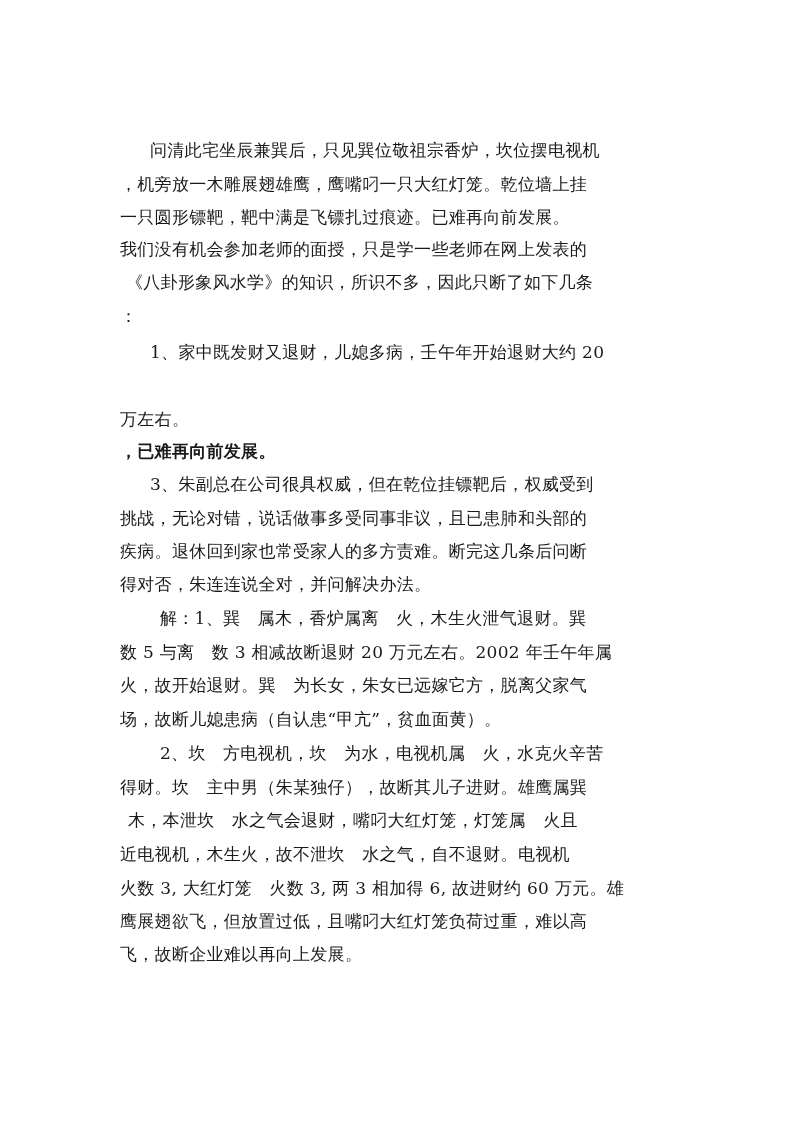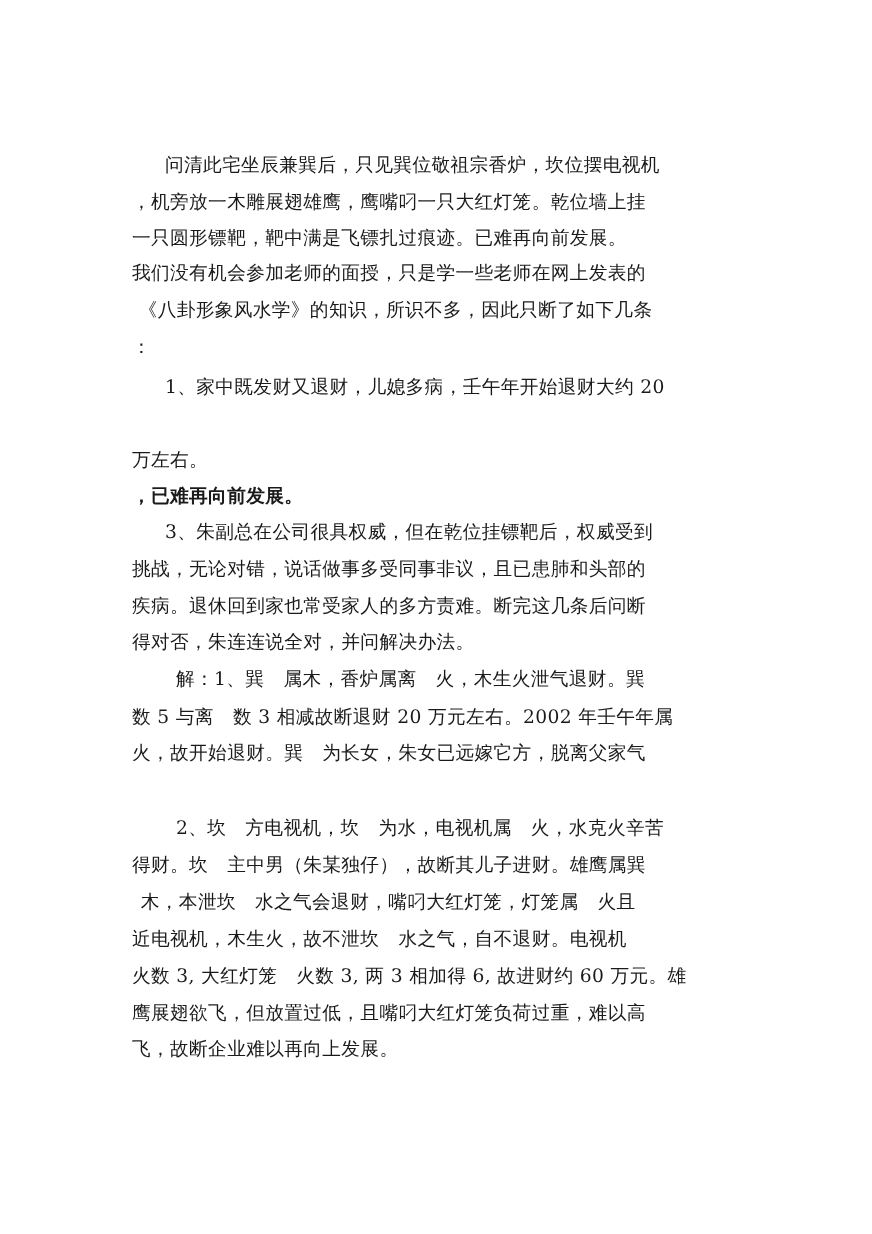--- a/index.html
+++ b/index.html
@@ -27,20 +27,21 @@
   <div class="line" style="top:439px;font-weight:bold;">，已难再向前发展。</div>
 
   <div class="line" style="left:150px;top:472px;">3、朱副总在公司很具权威，但在乾位挂镖靶后，权威受到</div>
   <div class="line" style="top:506px;">挑战，无论对错，说话做事多受同事非议，且已患肺和头部的</div>
   <div class="line" style="top:539px;">疾病。退休回到家也常受家人的多方责难。断完这几条后问断</div>
   <div class="line" style="top:572px;">得对否，朱连连说全对，并问解决办法。</div>
 
   <div class="line" style="left:160px;top:606px;">解：1、巽　属木，香炉属离　火，木生火泄气退财。巽</div>
   <div class="line" style="top:640px;">数 5 与离　数 3 相减故断退财 20 万元左右。2002 年壬午年属</div>
   <div class="line" style="top:673px;">火，故开始退财。巽　为长女，朱女已远嫁它方，脱离父家气</div>
+  <div class="line" style="top:707px;">场，故断儿媳患病（自认患“甲亢”，贫血面黄）。</div>
 
   <div class="line" style="left:160px;top:741px;">2、坎　方电视机，坎　为水，电视机属　火，水克火辛苦</div>
   <div class="line" style="top:775px;">得财。坎　主中男（朱某独仔），故断其儿子进财。雄鹰属巽</div>
   <div class="line" style="top:842px;">近电视机，木生火，故不泄坎　水之气，自不退财。电视机</div>
   <div class="line" style="left:128px;top:808px;">木，本泄坎　水之气会退财，嘴叼大红灯笼，灯笼属　火且</div>
   <div class="line" style="top:876px;">火数 3, 大红灯笼　火数 3, 两 3 相加得 6, 故进财约 60 万元。雄</div>
   <div class="line" style="top:942px;">飞，故断企业难以再向上发展。</div>
   <div class="line" style="top:909px;">鹰展翅欲飞，但放置过低，且嘴叼大红灯笼负荷过重，难以高</div>
 </div>
 

